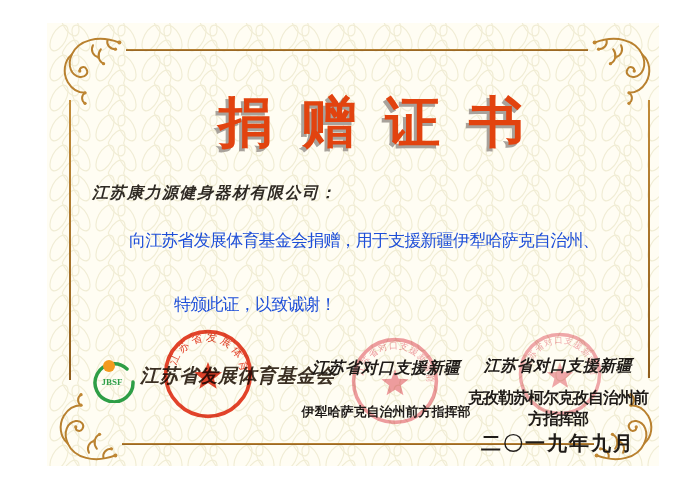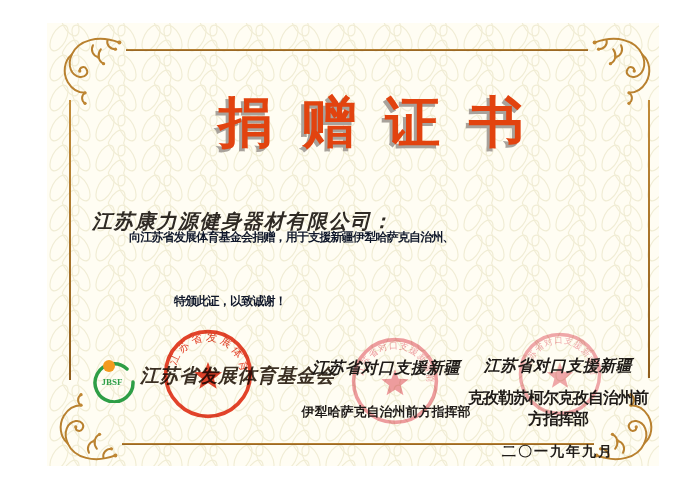--- a/index.html
+++ b/index.html
@@ -23,23 +23,23 @@
   .orn.tr{left:590px;top:32px;transform:scaleX(-1);}
   .orn.bl{left:50px;top:392px;transform:scaleY(-1);}
   .orn.br{left:592px;top:392px;transform:scale(-1,-1);}
 
   
   .title{position:absolute;left:218px;top:95px;font-size:55px;font-weight:bold;
          color:#e2430f;letter-spacing:0.52em;line-height:1;white-space:nowrap;
          text-shadow:-3px 3px 0 #a8a29b;}
 
   
-  .recipient{position:absolute;left:92px;top:208px;font-size:20px;font-style:italic;
+  .recipient{position:absolute;left:92px;top:183px;font-size:16px;font-style:italic;
              font-weight:bold;color:#2f2a24;letter-spacing:1.5px;white-space:nowrap;}
-  .bodyline{position:absolute;font-size:12px;font-weight:bold;color:#0f172a;
+  .bodyline{position:absolute;font-size:17px;font-weight:normal;color:#1d4ed8;
             letter-spacing:-0.8px;white-space:nowrap;}
   .bl1{left:129px;top:229px;}
   .bl2{left:92px;top:262px;}
   .bl3{left:129px;top:293px;margin-left:45px;}
 
   
   .logo{position:absolute;left:89px;top:357px;width:46px;height:46px;}
   .seal{position:absolute;mix-blend-mode:multiply;}
   .seal.foundation{left:162px;top:328px;width:92px;height:92px;color:#e13920;opacity:.95;z-index:3;}
   .seal.yili{left:350px;top:336px;width:90px;height:90px;color:#e2606e;opacity:.62;z-index:1;}
@@ -47,21 +47,21 @@
 
   .handsign{position:absolute;left:140px;top:363px;z-index:2;font-size:19px;font-style:italic;
             font-weight:bold;color:#3b2f23;letter-spacing:0.5px;white-space:nowrap;}
 
   .orgblock{position:absolute;z-index:2;text-align:center;color:#1f1b18;font-weight:600;}
   .orgblock.yili{left:300px;top:358px;width:172px;}
   .orgblock.kezhou{left:468px;top:356px;width:180px;}
   .orgblock .l1{font-size:16px;letter-spacing:0.5px;font-style:italic;}
   .orgblock.yili .l2{font-size:13px;margin-top:24px;}
   .orgblock.kezhou .l2{font-size:16px;letter-spacing:-1px;margin-top:11px;}
-  .dateline{font-size:14px;margin-top:13px;letter-spacing:2px;font-weight:600;}
+  .dateline{font-size:20px;letter-spacing:2px;font-weight:600;}
 </style>
 </head>
 <body>
 
 <div class="cert">
 
   <svg width="0" height="0" style="position:absolute">
     <defs>
       <g id="flourish">
         <g fill="none" stroke="#b9812f" stroke-width="3" stroke-linecap="round">

